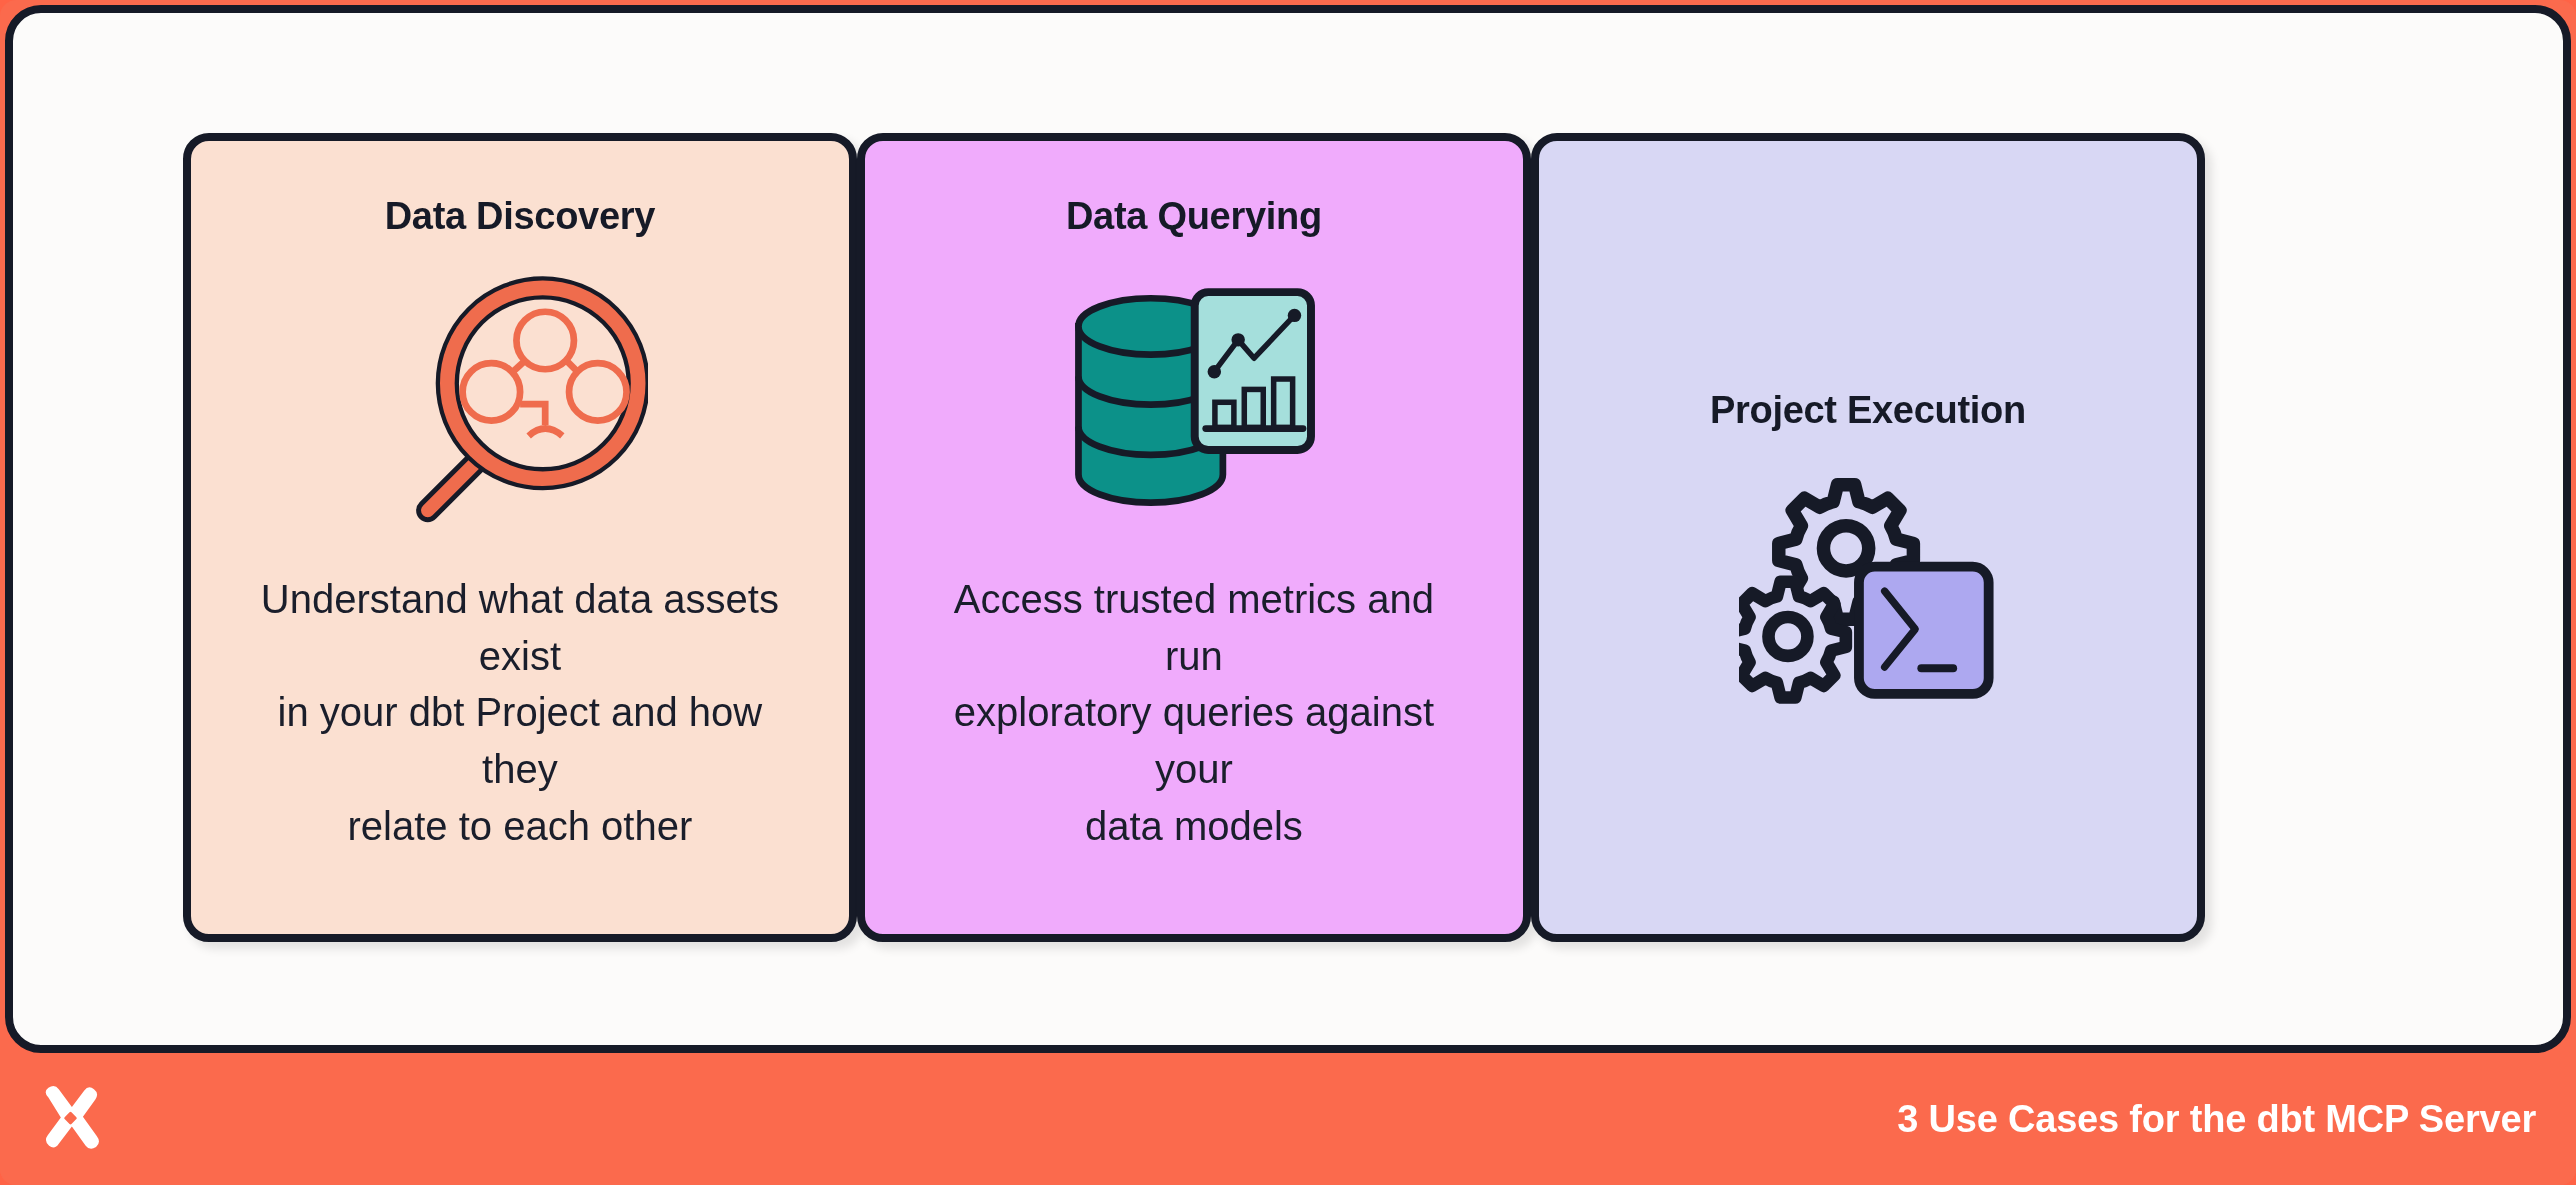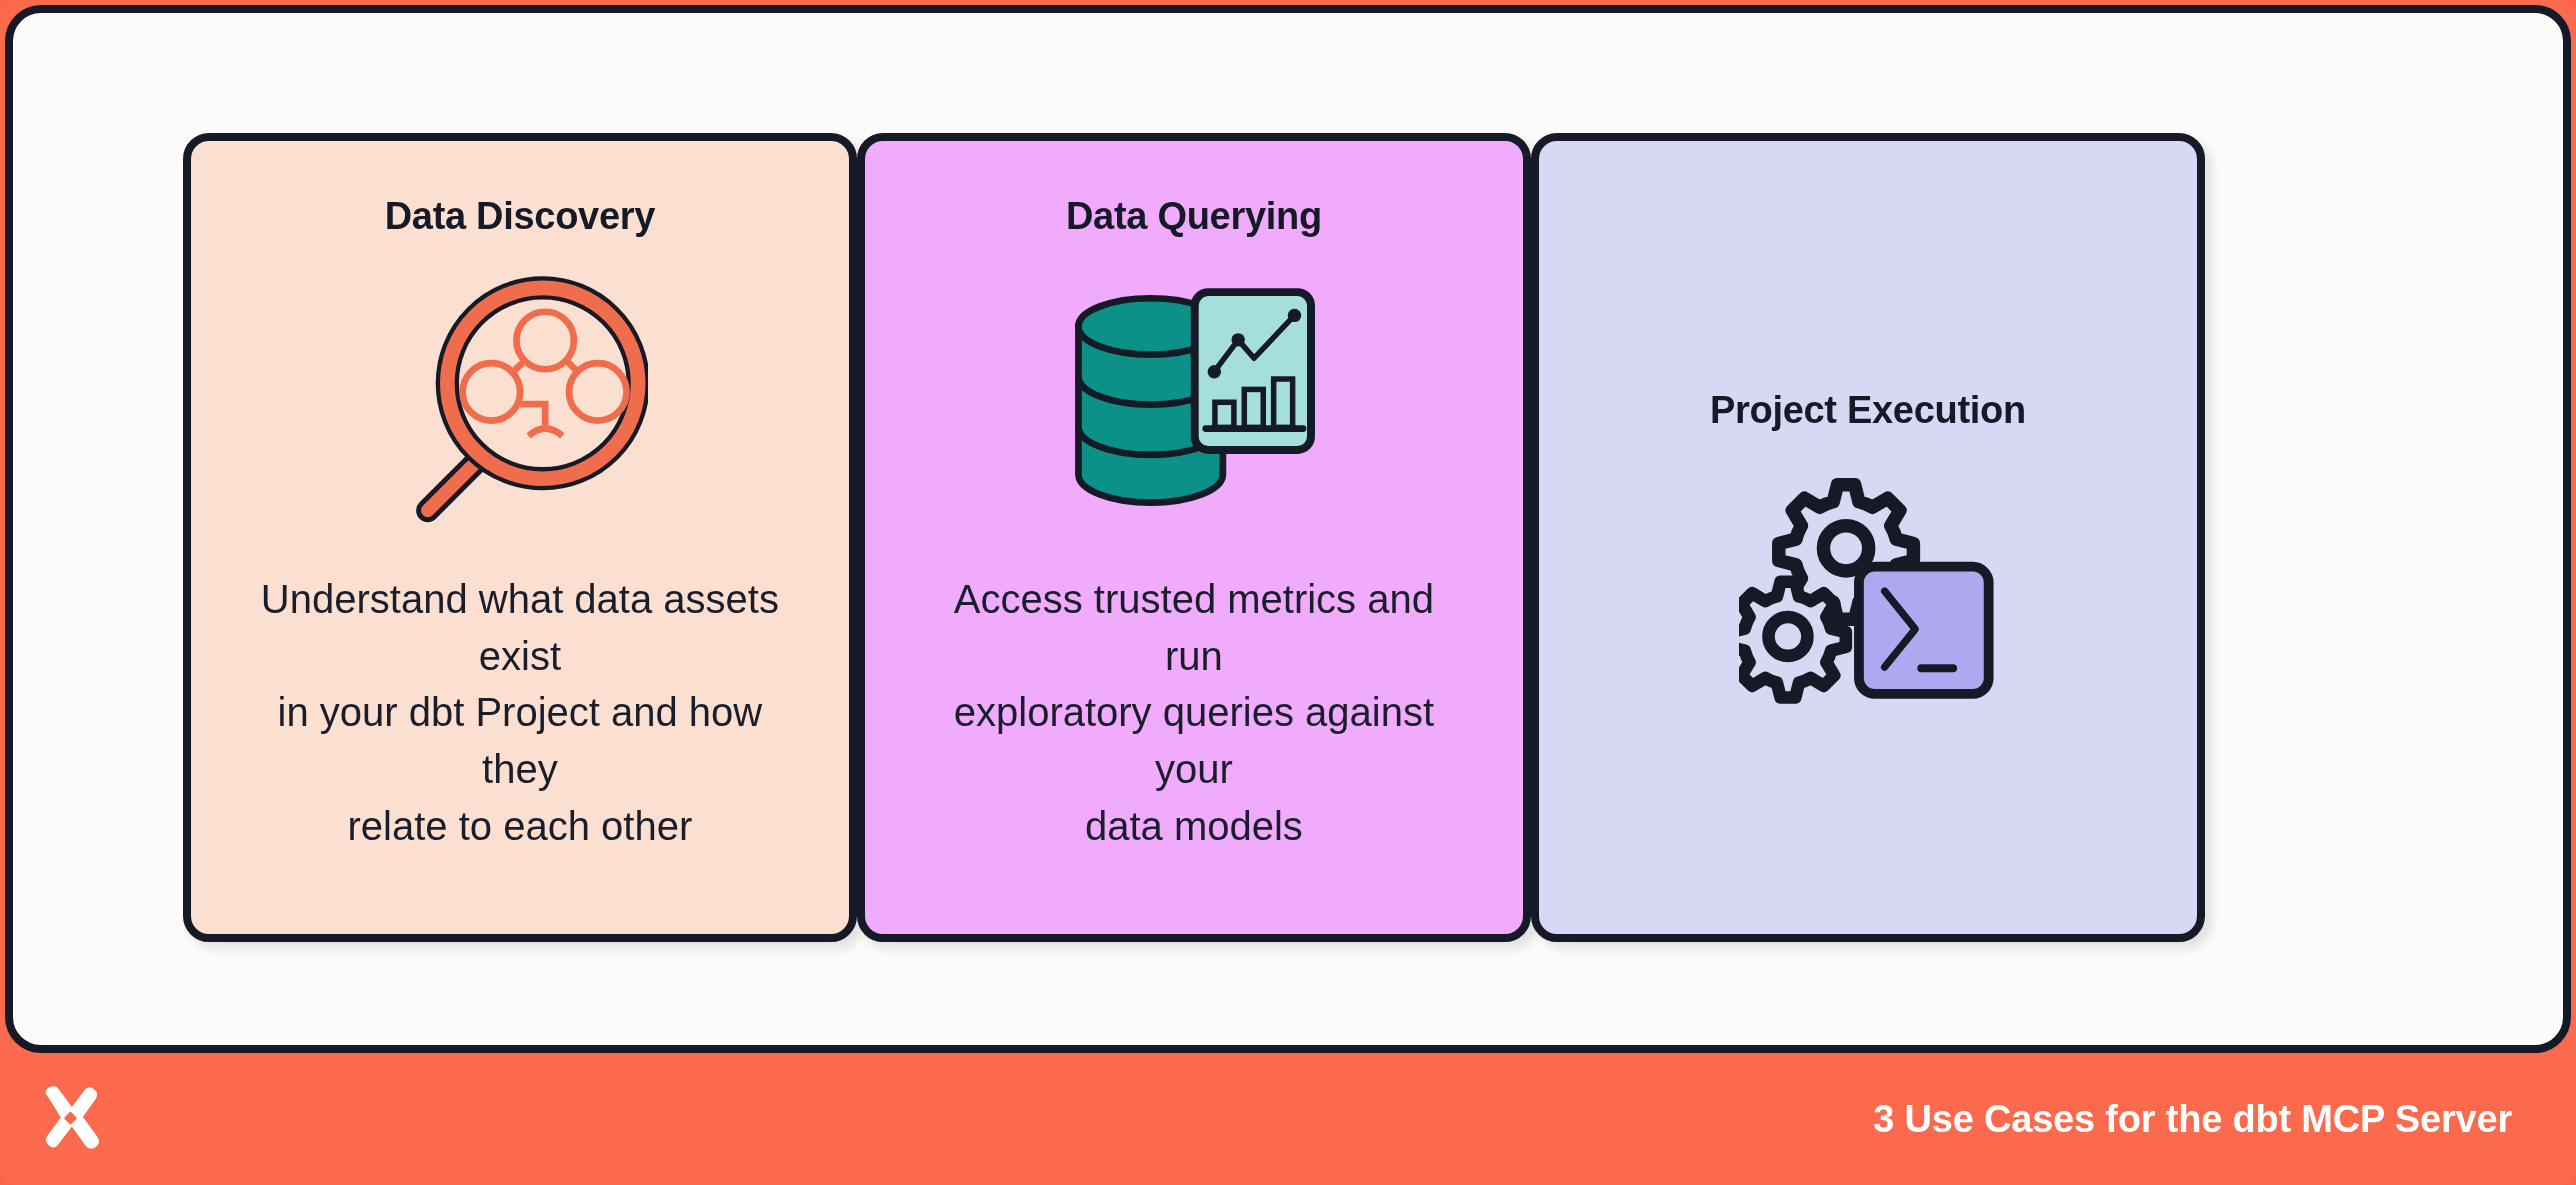--- a/index.html
+++ b/index.html
@@ -100,21 +100,21 @@
     position: absolute;
     left: 0;
     top: 1053px;
     width: 2576px;
     height: 132px;
     background: #FB6A4D;
     display: flex;
     align-items: center;
     justify-content: space-between;
     box-sizing: border-box;
-    padding: 0 64px 0 36px;
+    padding: 0 40px 0 36px;
   }
   #footer-caption {
     color: #FFFFFF;
     font-size: 38px;
     font-weight: bold;
     letter-spacing: -0.2px;
     white-space: nowrap;
   }
   #logo { width: 69px; height: 69px; display:block; }
 </style>

